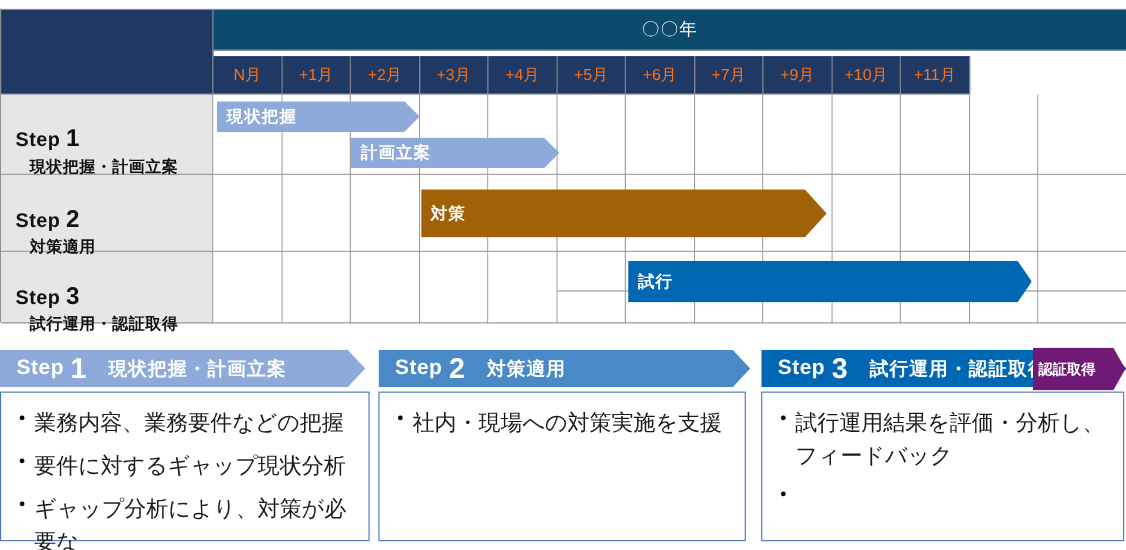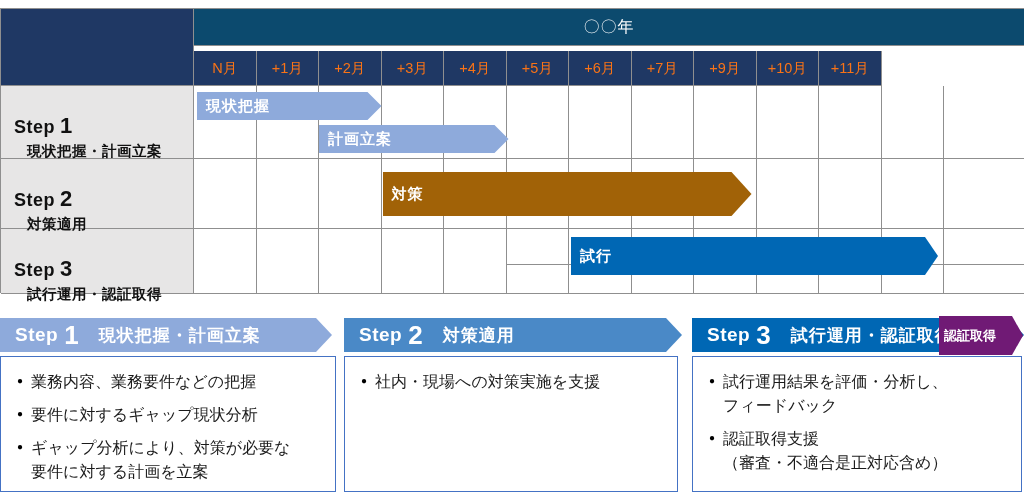--- a/index.html
+++ b/index.html
@@ -37,21 +37,21 @@
   #details{position:absolute;left:0;top:318px;width:1024px;height:174px;}
   .detail-group{position:absolute;top:0;}
   .banner{height:34px;color:#fff;display:flex;align-items:center;padding-left:15px;box-sizing:border-box;}
   .banner .b-step{font-size:19px;font-weight:bold;letter-spacing:.5px;}
   .banner .b-num{font-size:26px;font-weight:bold;margin-left:6px;line-height:1;}
   .banner .b-title{font-size:17px;font-weight:bold;margin-left:20px;letter-spacing:1px;}
   .detail-box{margin-top:4px;background:#fff;border:1px solid #4472C4;box-sizing:border-box;
               height:136px;padding:13px 8px 8px 16px;}
   .bullet{display:flex;margin-bottom:9px;}
   .bullet .mark{font-size:10px;line-height:1.6;margin-top:3px;color:#000;flex:0 0 auto;}
-  .bullet .txt{font-size:16px;color:#1a1a1a;line-height:1.5;margin-left:8px;white-space:pre-line;}
+  .bullet .txt{font-size:20px;color:#1a1a1a;line-height:1.5;margin-left:8px;white-space:pre-line;}
 </style>
 </head>
 <body>
 
 <div id="page">
 
   <div id="timeline">
     <div id="corner-cell" class="cell"></div>
     <div id="year-cell" class="cell">〇〇年</div>
     <div id="month-row">
@@ -181,20 +181,18 @@
           <span class="b-title">試行運用・認証取得</span>
         </div>
         <div class="detail-box" style="width: 330px;">
           <div class="bullet">
             <span class="mark">●</span>
             <span class="txt">試行運用結果を評価・分析し、
 フィードバック</span>
           </div>
           <div class="bullet">
             <span class="mark">●</span>
-            <span class="txt">認証取得支援
-（審査・不適合是正対応含め）</span>
           </div>
         </div>
       </div>
     </div>
 
 </div>
 
 </body></html>

